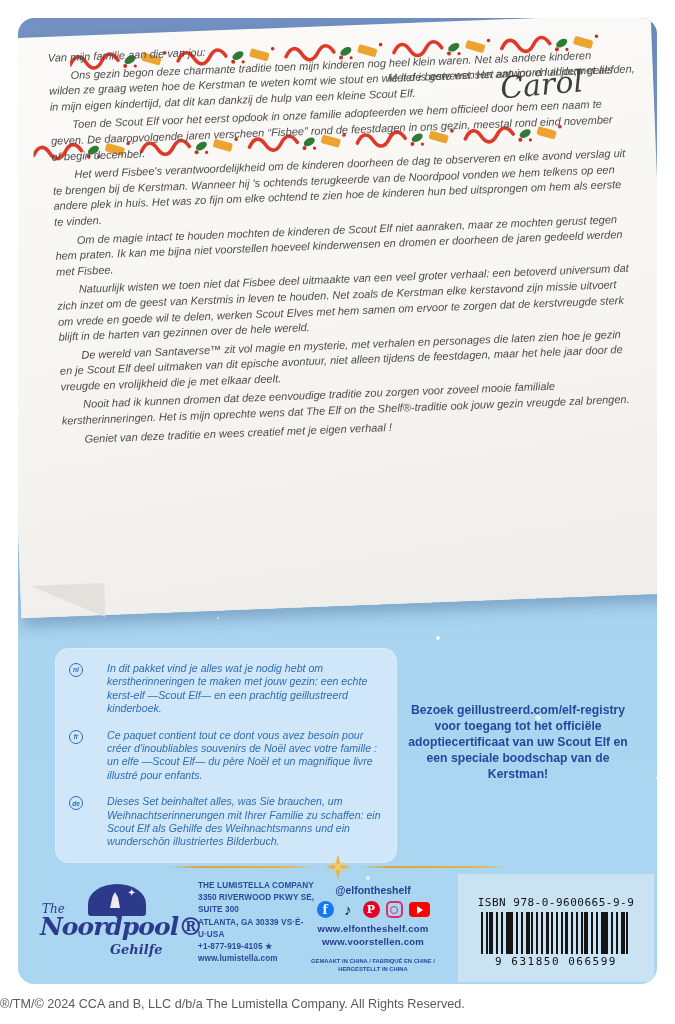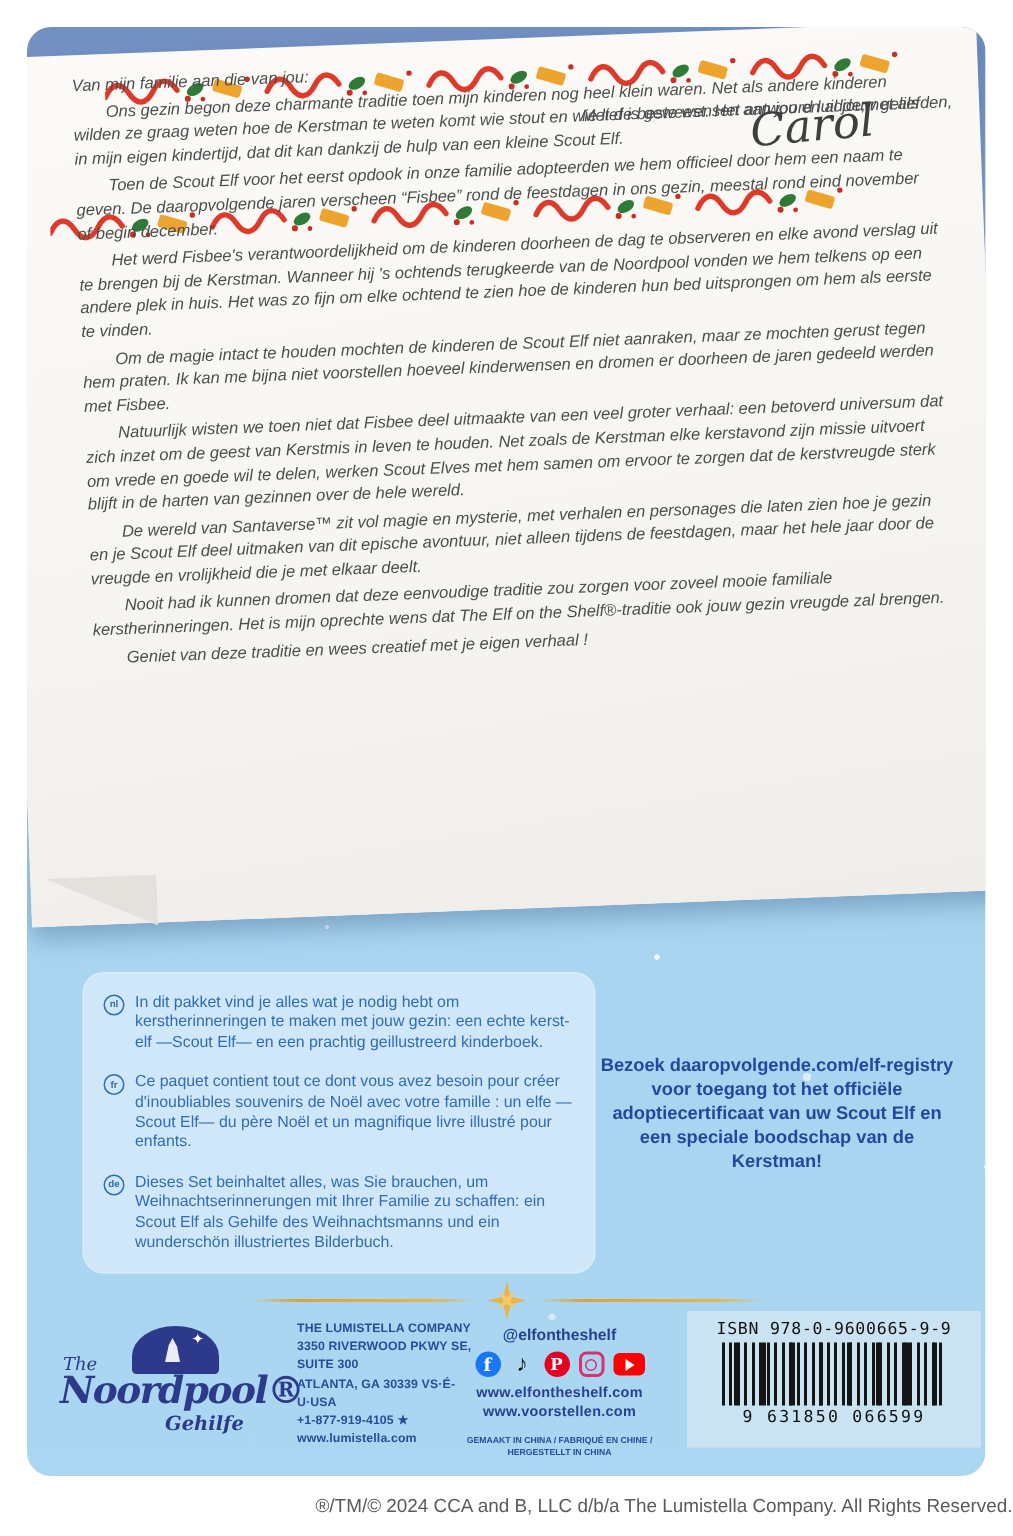--- a/index.html
+++ b/index.html
@@ -36,21 +36,21 @@
   .letter p.greet{text-indent:0;margin-bottom:2px;}
   .squig{display:block;}
   .squig.top{margin:14px 0 8px 70px;}
   .squig.bot{margin:6px 0 0 30px;}
   .closing{text-align:right;margin:4px 18px 0 0;font-style:italic;font-size:11px;color:#4d4d4d;}
   .sig{text-align:right;margin:2px 70px 0 0;font-family:"DejaVu Serif",serif;font-style:italic;
        font-size:30px;color:#3f3f3f;transform:rotate(-3deg);}
   
   .panel{position:absolute;left:37px;top:630px;width:316px;background:#cfe7f8;
          border-radius:14px;padding:14px 12px 12px 14px;box-shadow:0 0 0 1px rgba(255,255,255,.25) inset;}
-  .bullet{display:flex;gap:7px;margin-bottom:13px;color:#2f6db5;font-size:10.6px;line-height:13.4px;}
+  .bullet{display:flex;gap:24px;margin-bottom:13px;color:#2f6db5;font-size:10.6px;line-height:13.4px;font-style:italic;}
   .bullet:last-child{margin-bottom:2px;}
   .badge{flex:0 0 auto;width:12px;height:12px;margin-top:1px;border:1px solid #2f6db5;border-radius:50%;
          font-size:6.5px;font-weight:bold;display:flex;align-items:center;justify-content:center;color:#2f6db5;}
   
   .registry{position:absolute;left:380px;top:684px;width:240px;text-align:center;
             color:#27479e;font-size:12.2px;line-height:16px;font-weight:bold;}
   .registry .link{font-weight:bold;}
   
   .divider{position:absolute;left:150px;top:836px;width:340px;display:flex;align-items:center;gap:8px;}
   .gline{flex:1;height:2px;background:linear-gradient(90deg,transparent,#d9a43c 20%,#e7b44a 80%,transparent);}
@@ -80,31 +80,31 @@
           font-family:"DejaVu Serif",serif;}
   .ic.ig{border:2px solid #d6336c;border-radius:5px;width:13px;height:13px;position:relative;}
   .ic.ig::after{content:"";position:absolute;left:2.5px;top:2.5px;width:6px;height:6px;
           border:1.6px solid #d6336c;border-radius:50%;}
   .ic.yt{background:#ff0000;border-radius:4px;width:21px;height:15px;}
   .ic.yt::after{content:"";width:0;height:0;border-left:6px solid #fff;
           border-top:4px solid transparent;border-bottom:4px solid transparent;margin-left:1px;}
   .urls{font-size:9.6px;font-weight:bold;line-height:12.5px;letter-spacing:.2px;}
   .madein{margin-top:9px;font-size:5.8px;font-weight:bold;color:#2b4a9b;line-height:8px;}
   .isbnbox{position:absolute;left:440px;top:856px;width:196px;height:86px;background:#c9e3f3;
-           display:flex;flex-direction:column;align-items:center;padding-top:5px;}
+           display:flex;flex-direction:column;align-items:center;padding-top:22px;}
   .isbnlabel{font-family:"DejaVu Sans Mono",monospace;font-size:11px;color:#111;letter-spacing:.5px;}
   .bars{margin-top:3px;width:150px;height:42px;
         background:
          repeating-linear-gradient(90deg,#151515 0 2px,transparent 2px 5px),
          repeating-linear-gradient(90deg,transparent 0 8px,#151515 8px 11px,transparent 11px 19px);}
   .isbndigits{font-family:"DejaVu Sans Mono",monospace;font-size:11px;color:#111;
               letter-spacing:1.5px;margin-top:1px;background:#c9e3f3;}
   
   .copy{position:absolute;left:0;top:984px;width:675px;height:40px;background:#ffffff;
-        display:flex;align-items:center;justify-content:flex-end;color:#5a5a5a;font-size:12.6px;}
+        display:flex;align-items:center;justify-content:flex-start;color:#5a5a5a;font-size:12.6px;}
 </style>
 </head>
 <body>
 
 <div class="stage">
   <div class="box">
 
     <div class="paper">
       <svg class="squig top" width="540" height="26" viewBox="0 0 540 26">
         <defs>
@@ -157,21 +157,21 @@
         <span class="badge">fr</span>
         <span>Ce paquet contient tout ce dont vous avez besoin pour créer d'inoubliables souvenirs de Noël avec votre famille : un elfe —Scout Elf— du père Noël et un magnifique livre illustré pour enfants.</span>
       </div>
       <div class="bullet">
         <span class="badge">de</span>
         <span>Dieses Set beinhaltet alles, was Sie brauchen, um Weihnachtserinnerungen mit Ihrer Familie zu schaffen: ein Scout Elf als Gehilfe des Weihnachtsmanns und ein wunderschön illustriertes Bilderbuch.</span>
       </div>
     </div>
 
     <div class="registry">
-      <span>Bezoek </span><span class="link">daaropvolgende.com/elf-registry</span>
+      <span>Bezoek </span><span class="link">geillustreerd.com/elf-registry</span>
       <span>voor toegang tot het officiële adoptiecertificaat van uw Scout Elf en een speciale boodschap van de Kerstman!</span>
     </div>
 
     <div class="divider">
       <div class="gline"></div>
       <svg class="gstar" viewBox="0 0 26 26">
         <polygon points="13,0 15.5,10.5 26,13 15.5,15.5 13,26 10.5,15.5 0,13 10.5,10.5" fill="#e7b44a"></polygon>
         <polygon points="13,5 14.7,11.3 21,13 14.7,14.7 13,21 11.3,14.7 5,13 11.3,11.3" fill="#f3c96a" transform="rotate(45 13 13)"></polygon>
       </svg>
       <div class="gline"></div>

